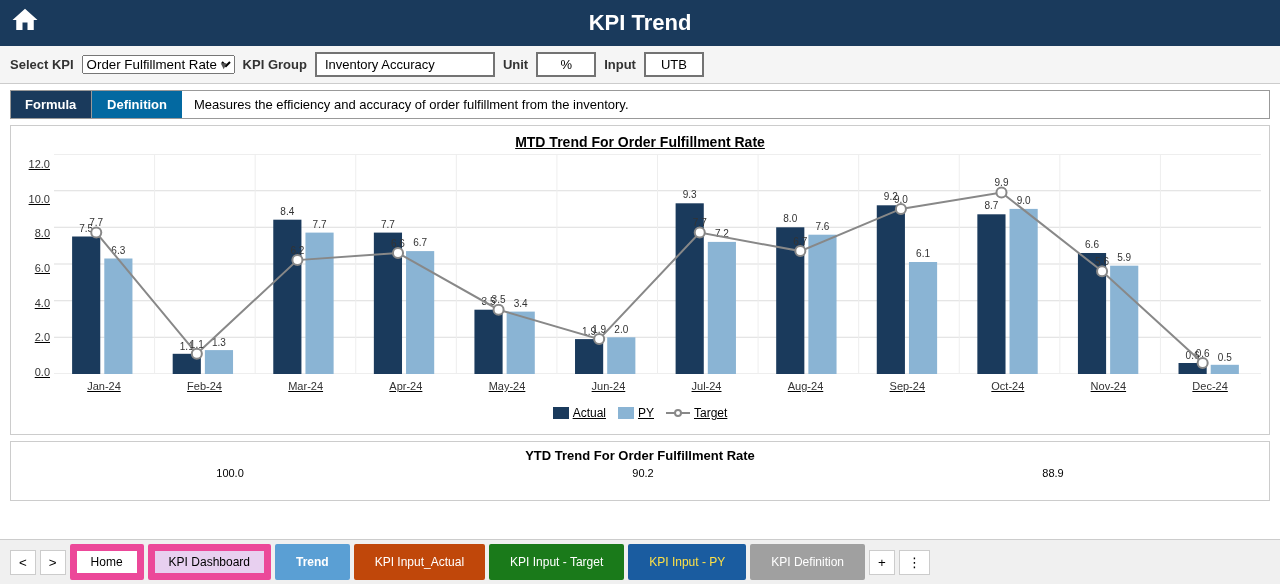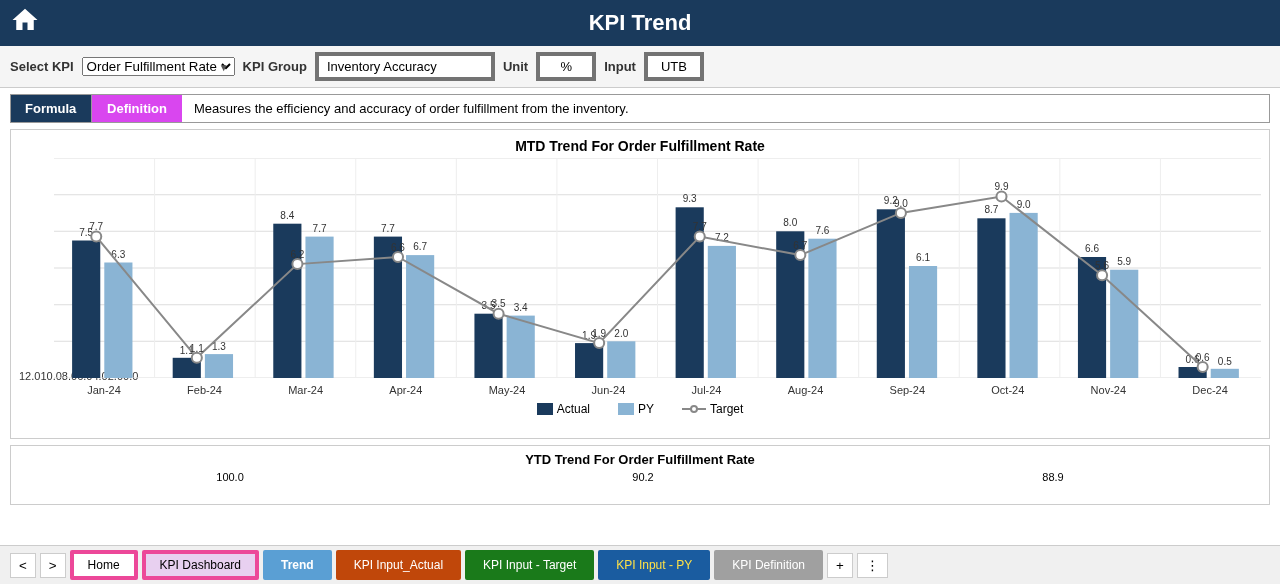--- a/index.html
+++ b/index.html
@@ -35,21 +35,21 @@
       border-bottom: 1px solid #ccc;
       background: #f5f5f5;
     }
     .ctrl-label {
       font-weight: bold;
       font-size: 13px;
       color: #333;
       white-space: nowrap;
     }
     .ctrl-value {
-      border: 4px solid #737373;
+      border: 2px solid #737373;
       padding: 3px 8px;
       font-size: 13px;
       background: white;
     }
     .select-wrapper {
       position: relative;
       display: inline-block;
     }
     .select-wrapper::after {
       content: '▼';
@@ -82,21 +82,21 @@
     .formula-content {
       padding: 6px 12px;
       font-size: 13px;
       flex: 1;
       display: flex;
       align-items: center;
       background: white;
     }
     .divider { width: 1px; background: #999; }
     .def-tab {
-      background: #d946ef;
+      background: #0369a1;
       color: white;
       padding: 6px 14px;
       font-weight: bold;
       font-size: 13px;
       display: flex;
       align-items: center;
       min-width: 90px;
       justify-content: center;
     }
     .def-content {
@@ -107,46 +107,48 @@
       align-items: center;
       background: white;
     }
 
     
     .chart-section {
       margin: 6px 10px;
       border: 1px solid #ccc;
       padding: 8px;
       height: 310px;
+      text-decoration: underline;
     }
     .chart-title {
       text-align: center;
       font-weight: bold;
       font-size: 14px;
       margin-bottom: 4px;
     }
     .y-axis {
       display: flex;
+      flex-direction: column;
       justify-content: space-between;
       align-items: flex-end;
       padding-right: 4px;
       font-size: 11px;
       color: #333;
       width: 35px;
       height: 220px;
       margin-top: 4px;
     }
 
     
     .legend {
       display: flex;
       justify-content: center;
-      gap: 28px;
+      gap: 12px;
       font-size: 12px;
-      margin-top: 4px;
+      margin-top: 12px;
     }
     .legend-item { display: flex; align-items: center; gap: 4px; }
     .legend-box { width: 16px; height: 12px; }
 
     
     .ytd-section {
       margin: 4px 10px 0;
       border: 1px solid #ccc;
       padding: 6px 11px 0;
       height: 60px;
@@ -172,21 +174,21 @@
       gap: 4px;
       border-top: 1px solid #ccc;
       background: #f0f0f0;
       position: absolute;
       bottom: 0;
       left: 0;
       right: 0;
     }
     .tab-btn {
       padding: 4px 14px;
-      border: 4px solid #ec4899;
+      border: 7px solid #ec4899;
       font-size: 12px;
       cursor: pointer;
       border-radius: 2px;
     }
     .tab-home { background: white; }
     .tab-dashboard { background: #e8d0f0; }
     .tab-trends { background: #5a9fd4; color: white; font-weight: bold; border-color: #5a9fd4; }
     .tab-actual { background: #c0470a; color: white; border-color: #c0470a; }
     .tab-target { background: #1a7a1a; color: white; border-color: #1a7a1a; }
     .tab-py { background: #1a5ca0; color: #fde047; border-color: #1a5ca0; }

